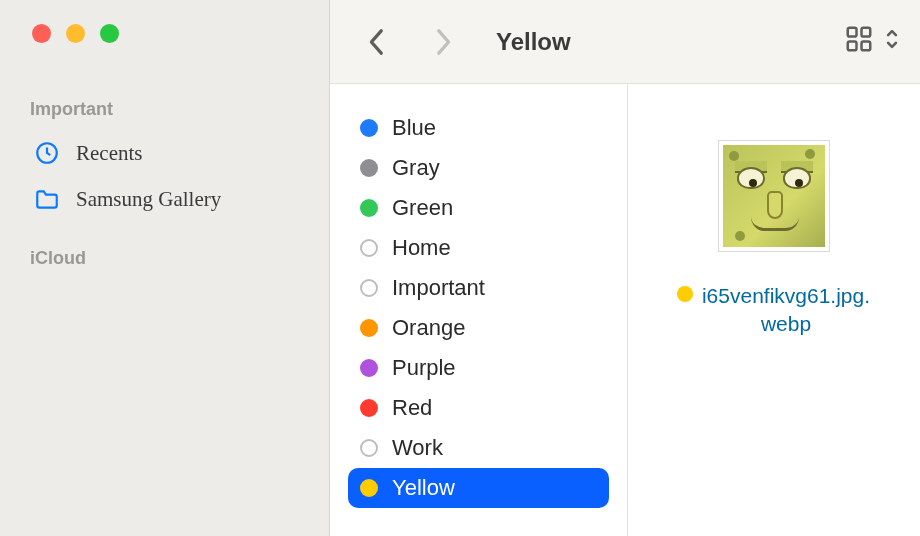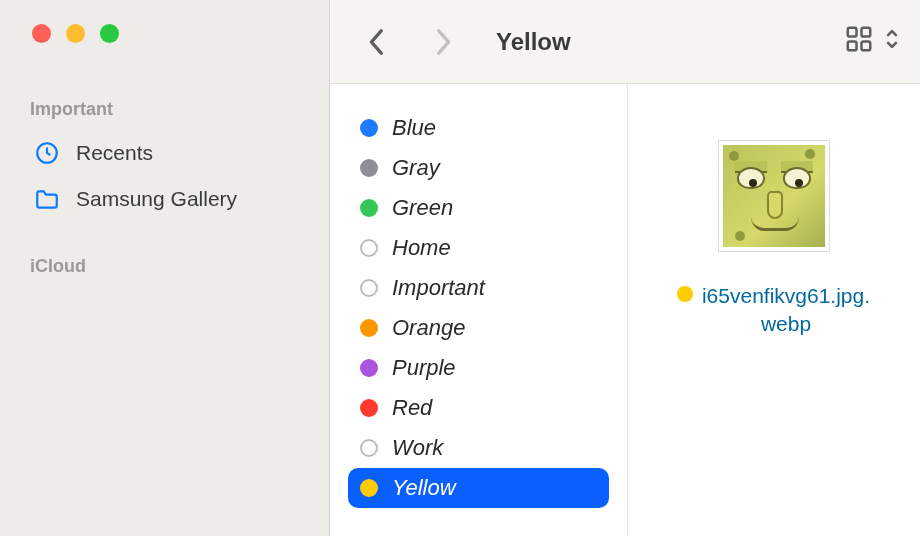--- a/index.html
+++ b/index.html
@@ -34,21 +34,21 @@
     .tl-yellow { background: #febc2e; }
     .tl-green  { background: #28c840; }
 
     .section-label {
       font-size: 18px;
       font-weight: 700;
       color: #9a9894;
       padding-left: 30px;
       margin-bottom: 10px;
     }
-    .nav-items { list-style: none; padding: 0 0 0 0; }
+    .nav-items { list-style: none; padding: 0 0 0 0; font-family: Liberation Serif, serif; }
     .nav-item {
       display: flex;
       align-items: center;
       gap: 14px;
       padding: 10px 0 10px 32px;
       cursor: default;
     }
     .nav-item .icon {
       width: 30px; height: 26px;
       display: flex; align-items: center; justify-content: center;
@@ -111,21 +111,21 @@
       padding: 24px 18px 0 18px;
     }
     .col2 {
       flex: 1;
       padding: 56px 20px 0 20px;
       display: flex;
       flex-direction: column;
       align-items: center;
     }
 
-    .tag-list { list-style: none; font-style: italic; }
+    .tag-list { list-style: none; }
     .tag-row {
       display: flex;
       align-items: center;
       gap: 14px;
       height: 40px;
       padding: 0 12px;
       border-radius: 10px;
       cursor: default;
     }
     .tag-row.selected { background: #0a60ff; color: #fff; }
@@ -215,21 +215,21 @@
     <li class="nav-item">
       <span class="icon">
         <svg width="26" height="22" viewBox="0 0 24 20" fill="none" stroke="currentColor" stroke-width="2">
             <path d="M3 5a2 2 0 0 1 2-2h4l2 3h8a2 2 0 0 1 2 2v8a2 2 0 0 1-2 2H5a2 2 0 0 1-2-2V5z"></path>
           </svg>
       </span>
       <span class="nav-label">Samsung Gallery</span>
     </li>
   </ul>
 
-  <div class="section-label" style="margin-top:34px">iCloud</div>
+  <div class="section-label" style="margin-top:26px">iCloud</div>
 </aside>
 
 <div class="main">
   <div class="toolbar">
     <div class="nav-arrows">
       <div class="arrow-btn">
         <svg width="20" height="28" viewBox="0 0 12 20" fill="none" stroke="currentColor" stroke-width="2.4" stroke-linecap="round" stroke-linejoin="round">
             <path d="M9 2L2 10l7 8"></path>
           </svg>
       </div>

